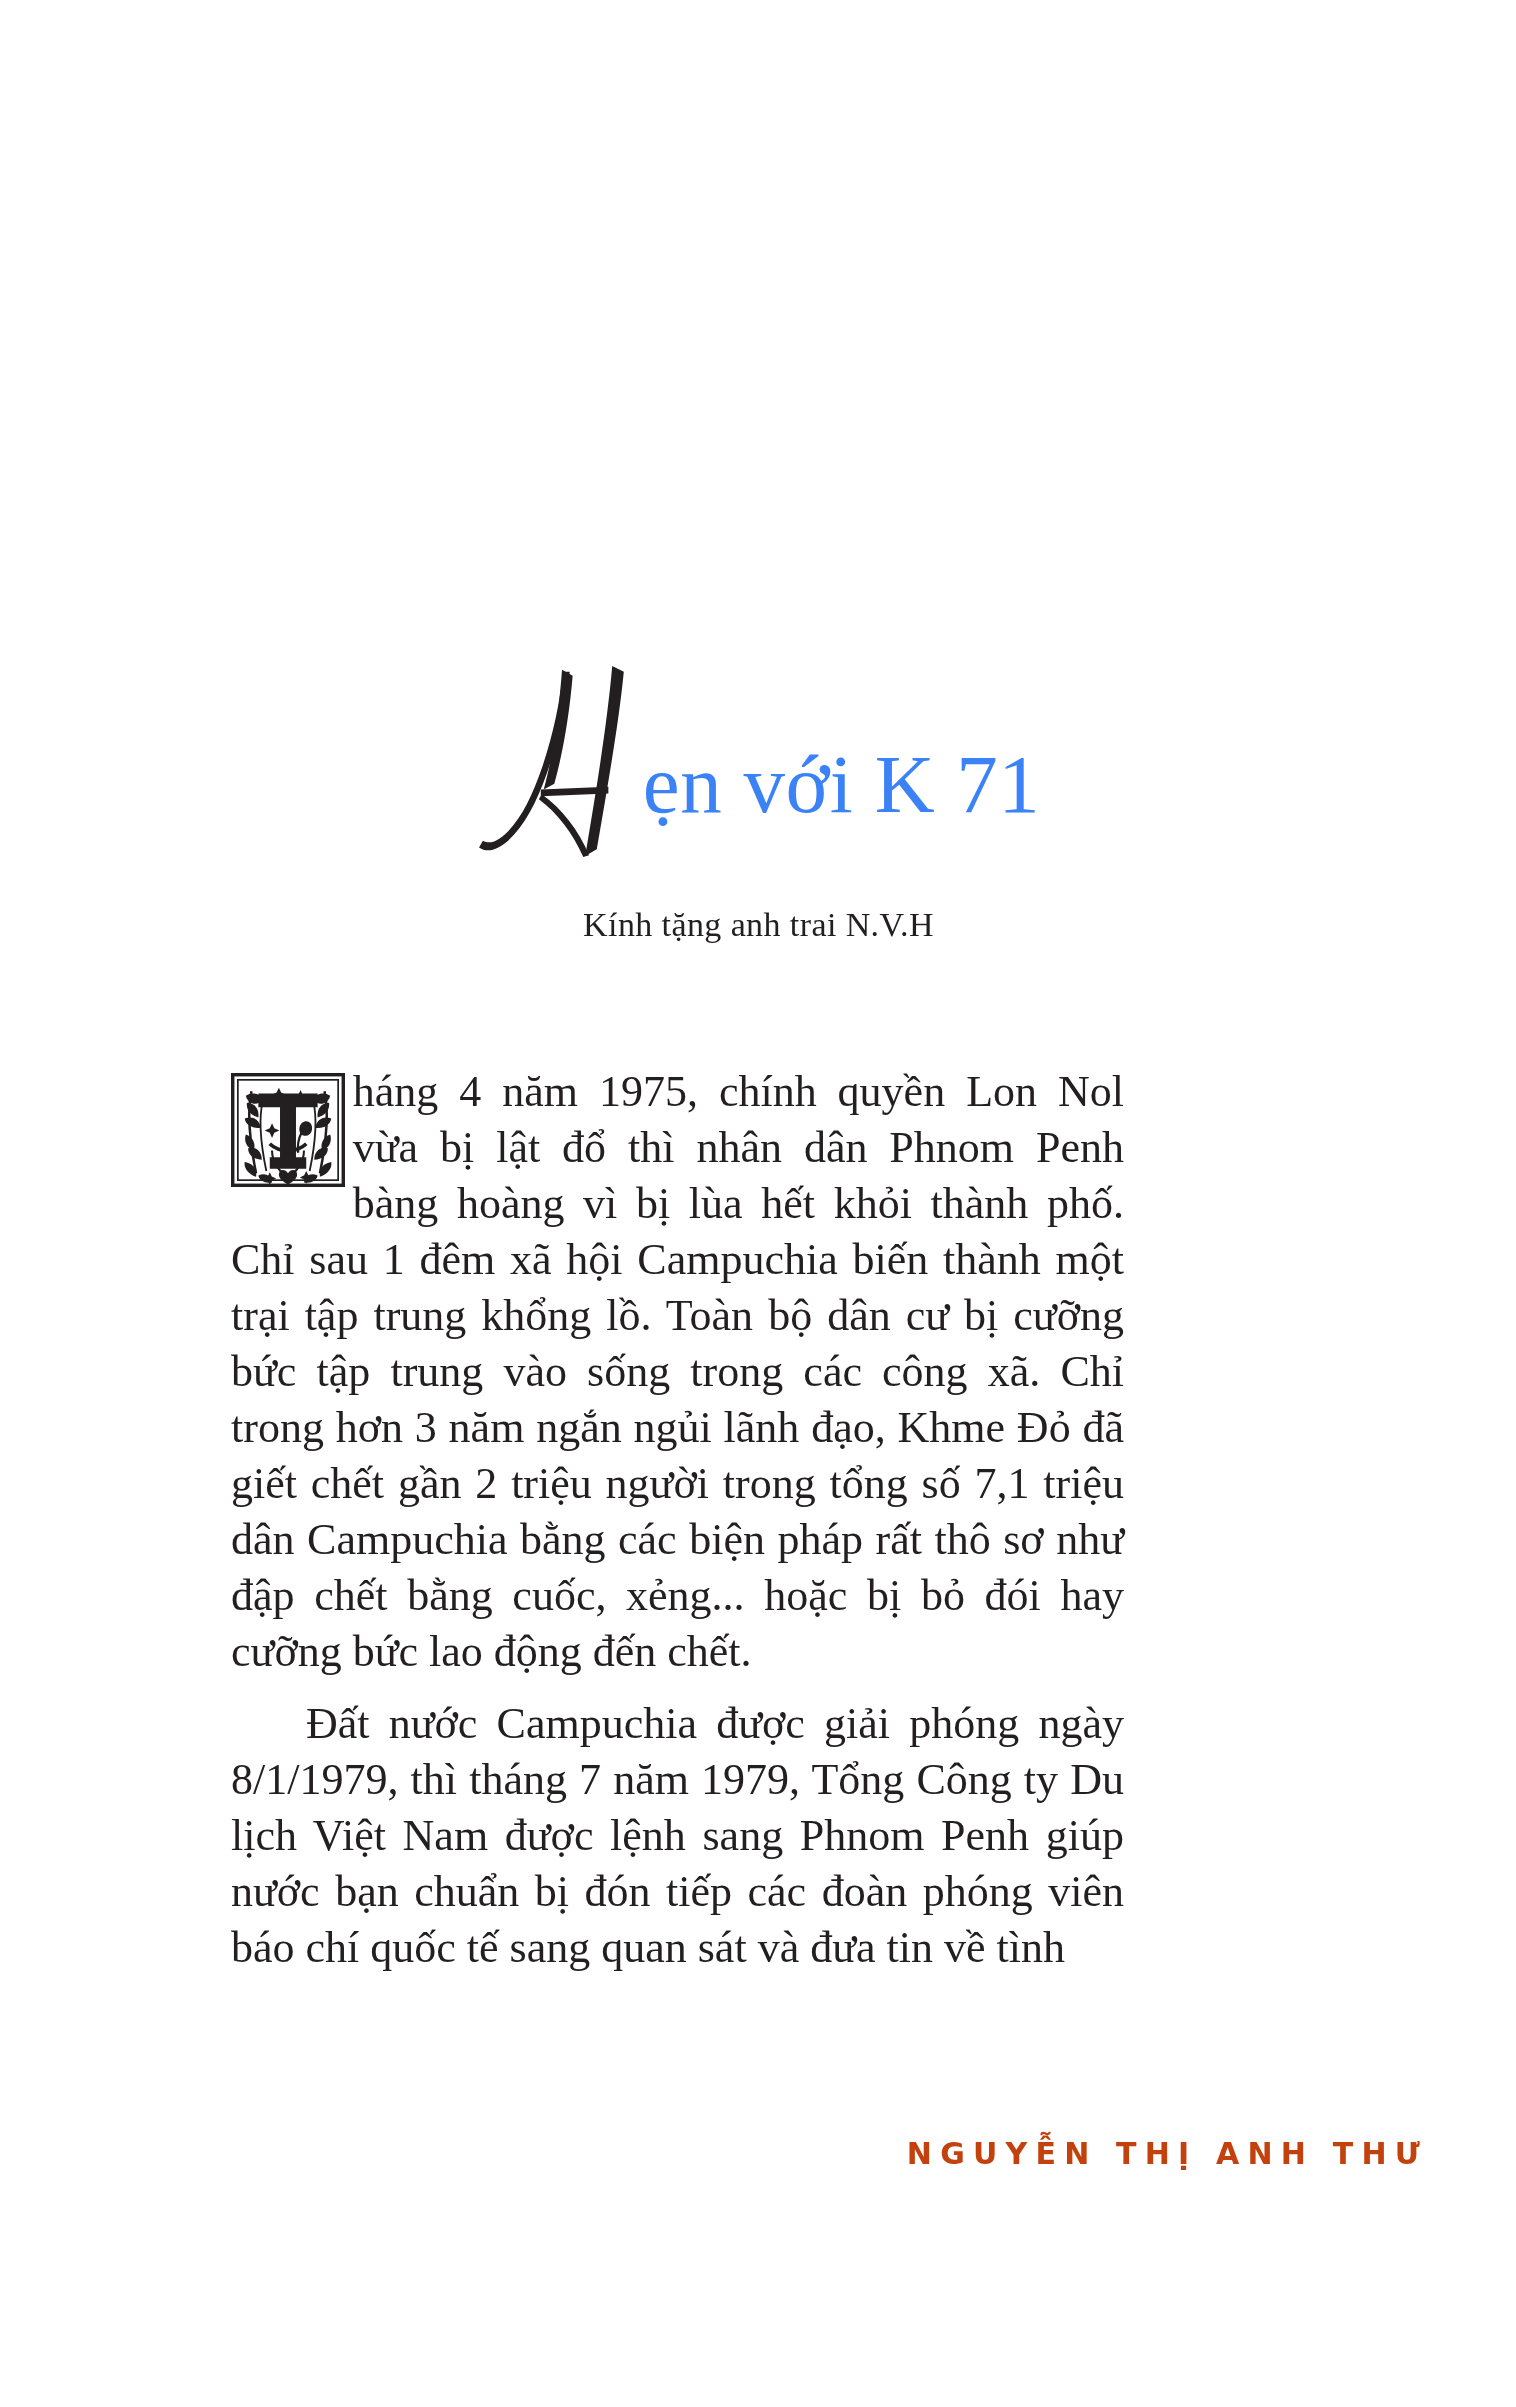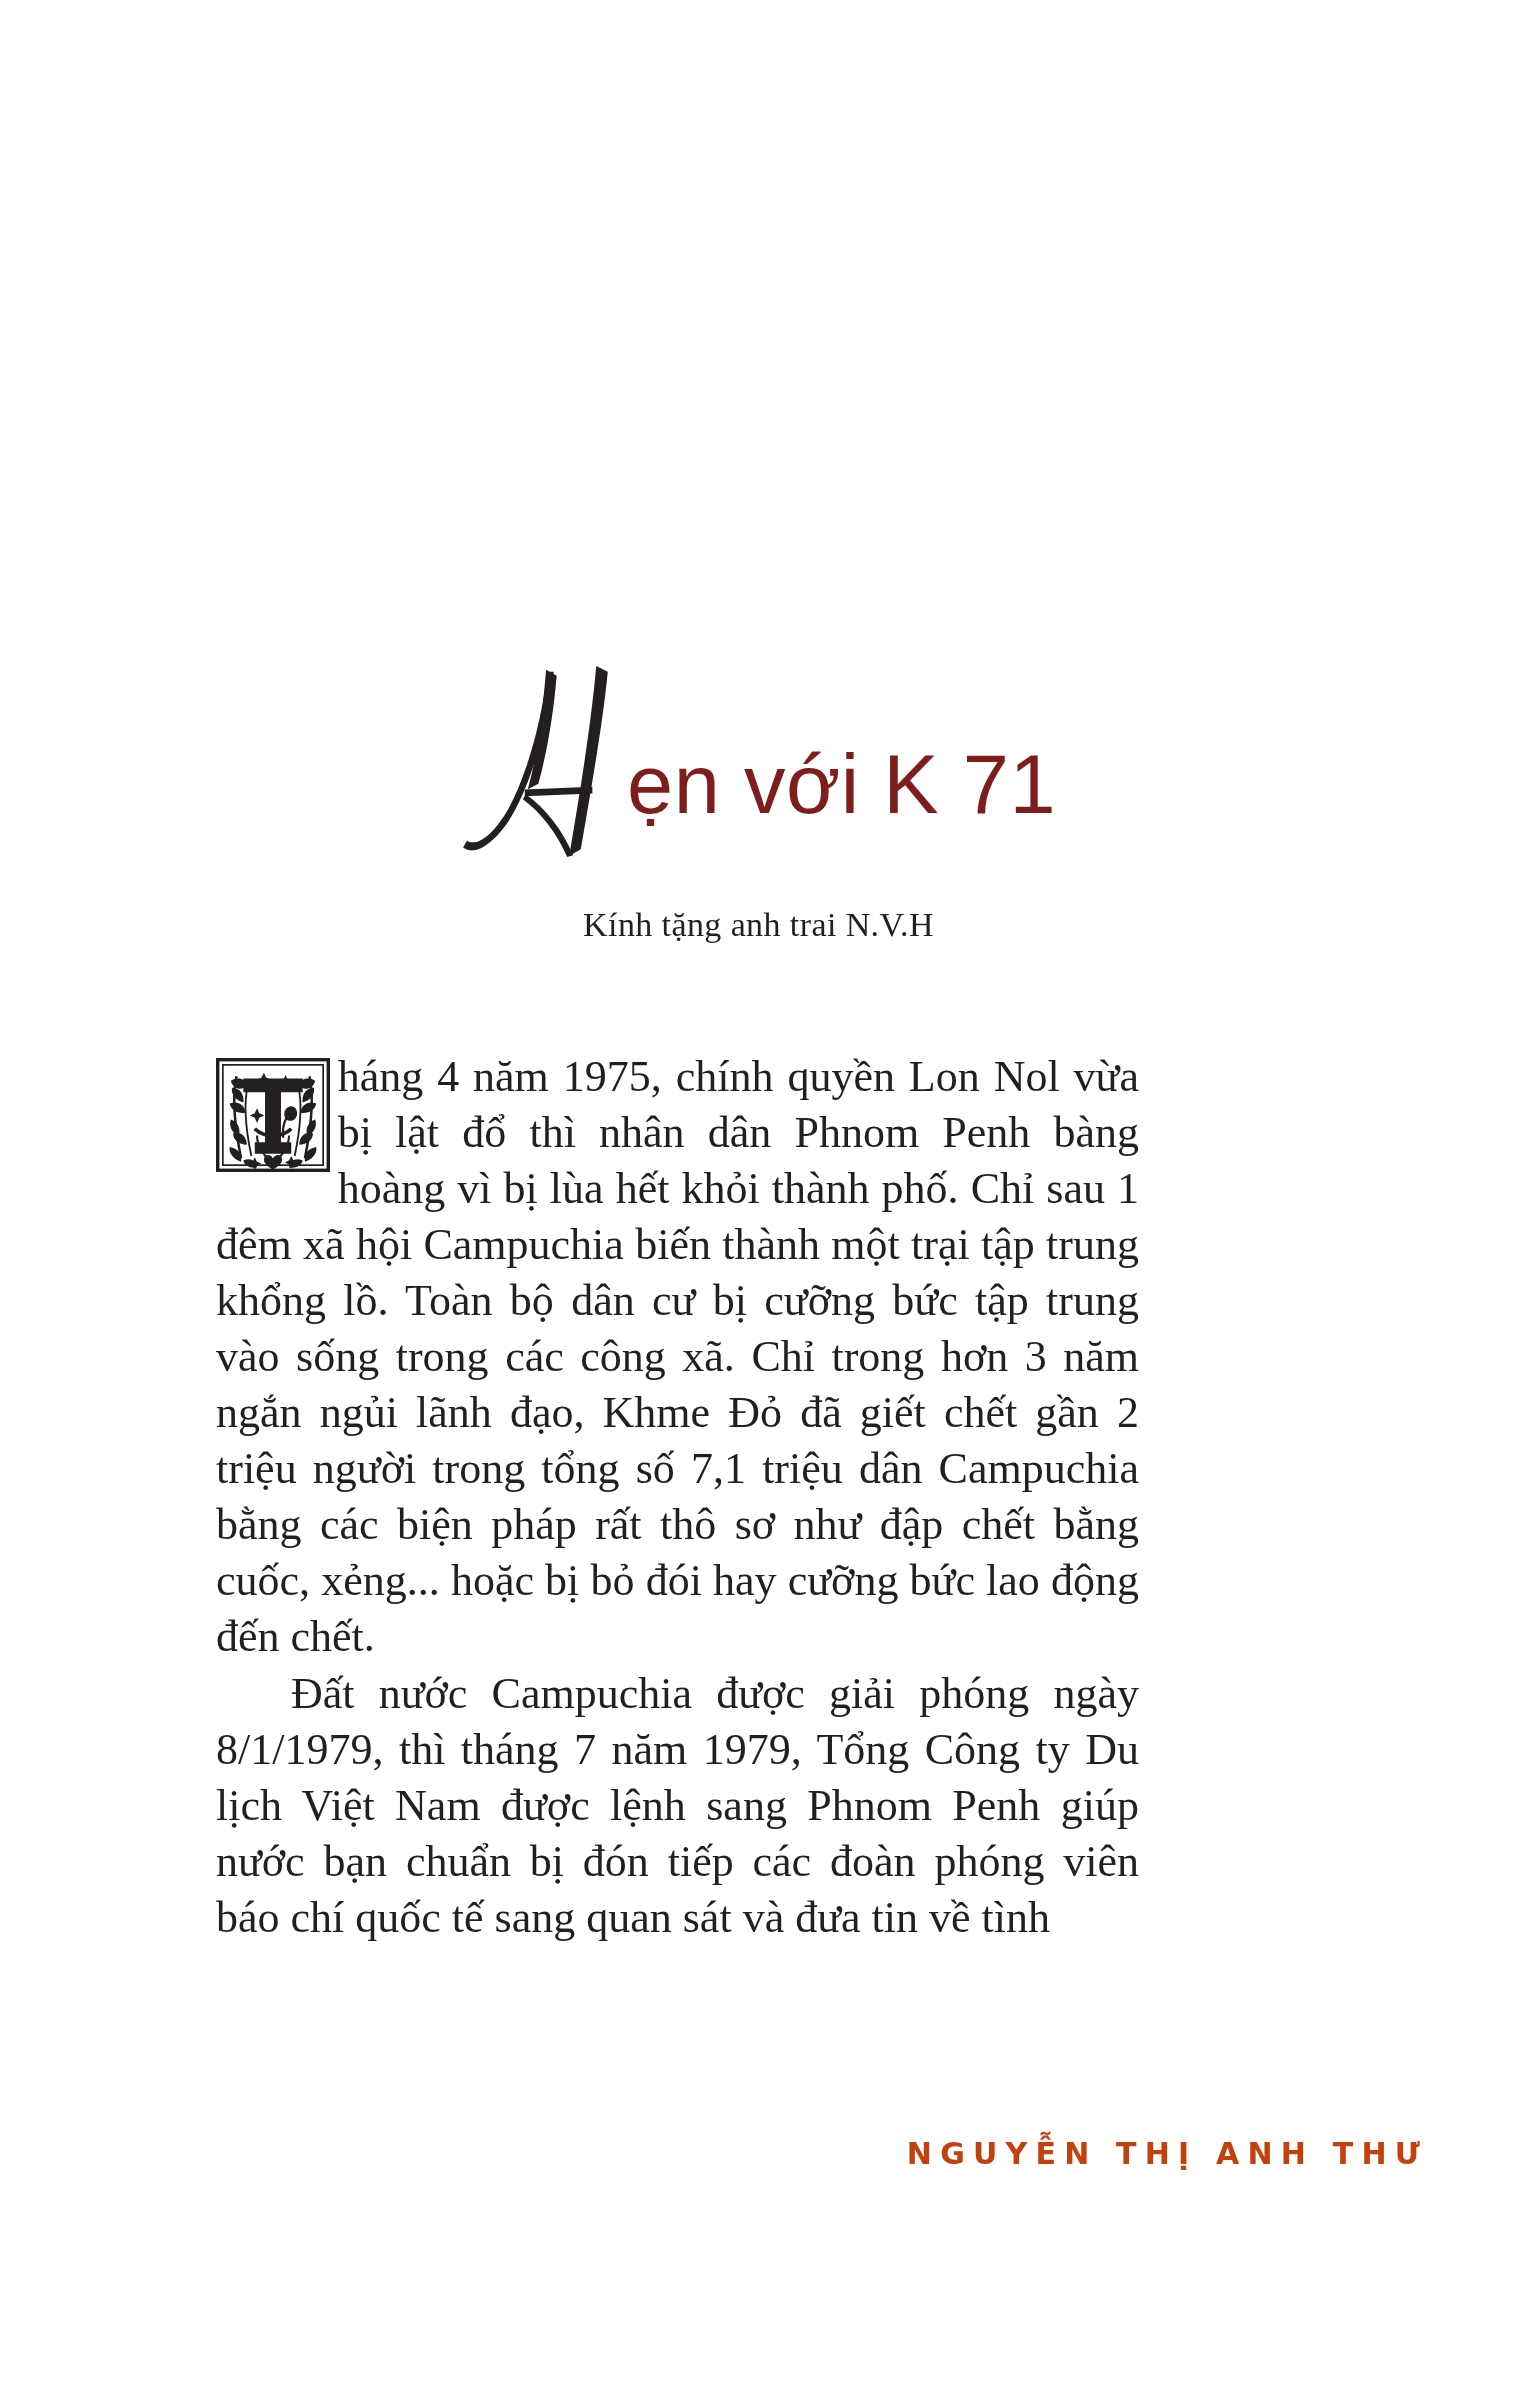--- a/index.html
+++ b/index.html
@@ -44,25 +44,25 @@
     margin-bottom: -21px;
     flex: 0 0 auto;
   }
   .drop-h svg {
     display: block;
     width: 172px;
     height: 193px;
   }
 
   .title-rest {
-    font-family: Liberation Sans, sans-serif;
+    font-family: Liberation Serif, serif;
     font-size: 83px;
     font-weight: 300;
     letter-spacing: 0.5px;
-    color: #7f1d1d;
+    color: #3b82f6;
     line-height: 1;
     position: relative;
     top: -11.6px;
   }
 
   .dedication {
     position: absolute;
     left: 0;
     top: 906px;
     width: 1517px;
@@ -81,21 +81,21 @@
     width: 925px;
   }
 
   .para {
     font-family: "Liberation Serif", "DejaVu Serif", serif;
     font-size: 44px;
     line-height: 56px;
     text-align: justify;
     text-justify: inter-word;
     color: #231f20;
-    margin: 1px;
+    margin: 16px;
     hyphens: none;
   }
 
   .para + .para {
     margin-top: 0;
   }
 
   .para-indent {
     text-indent: 75px;
   }

